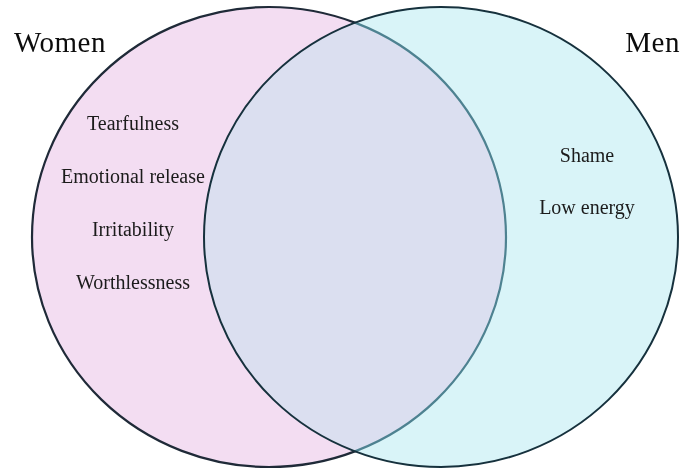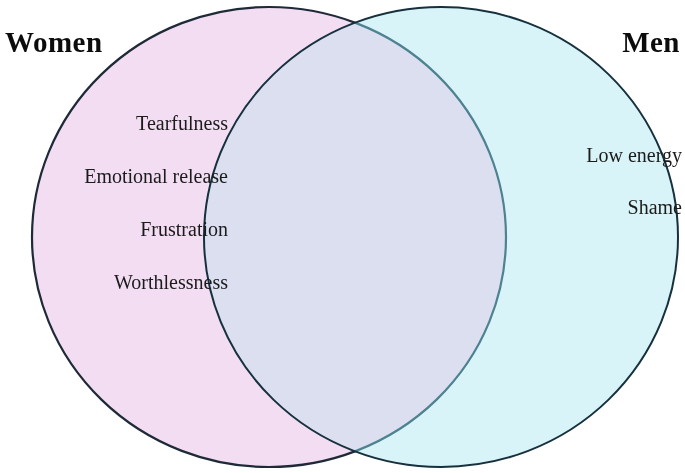--- a/index.html
+++ b/index.html
@@ -18,38 +18,38 @@
   }
   .venn-svg {
     position: absolute;
     left: 0;
     top: 0;
   }
   .circle-title {
     position: absolute;
     top: 26px;
     font-size: 29px;
-    font-weight: bold;
+    font-weight: normal;
     color: #0c0c0c;
     letter-spacing: 0.5px;
     white-space: nowrap;
+    margin-left: 9px;
   }
   .title-left  { left: 5px; }
   .title-right { right: 5px; text-align: left; }
   .item-col {
     position: absolute;
     width: 190px;
     text-align: center;
   }
   .item-col .venn-item {
     height: 53px;
     line-height: 53px;
     font-size: 20px;
     white-space: nowrap;
-    text-align: right;
   }
   .col-women   { left: 38px;  top: 97px;  }
   .col-overlap { left: 267px; top: 105px; }
   .col-men     { left: 492px; top: 129px; }
   .col-men .venn-item { height: 52px; line-height: 52px; }
 </style>
 </head>
 <body>
 
 <div class="stage">
@@ -71,23 +71,23 @@
 
     <ellipse cx="441" cy="237" rx="237" ry="230" fill="none" stroke-width="2" stroke="#16313d"></ellipse>
   </svg>
 
   <div class="circle-title title-left">Women</div>
   <div class="circle-title title-right">Men</div>
 
   <div class="item-col col-women">
     <div class="venn-item">Tearfulness</div>
     <div class="venn-item">Emotional release</div>
-    <div class="venn-item">Frustration</div>
+    <div class="venn-item">Irritability</div>
     <div class="venn-item">Worthlessness</div>
   </div>
 
 
   <div class="item-col col-men">
+    <div class="venn-item">Shame</div>
     <div class="venn-item">Low energy</div>
-    <div class="venn-item">Shame</div>
   </div>
 
 </div>
 
 </body></html>

